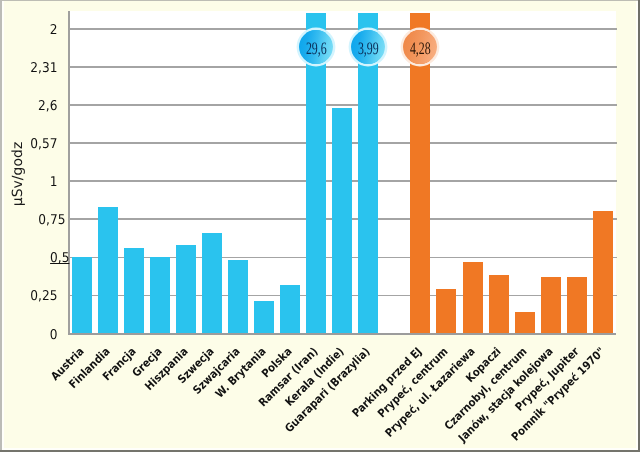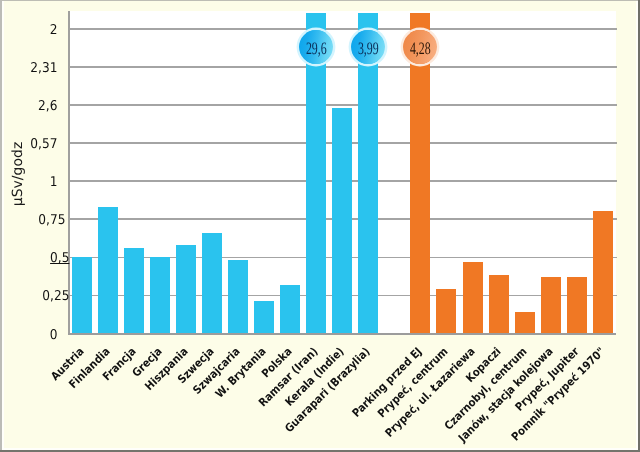--- a/index.html
+++ b/index.html
@@ -63,21 +63,21 @@
       <div class="bar" style="left: 592.869px; top: 211.46px; width: 20px; height: 121.34px; background: rgb(240, 120, 36);"></div>
     </div>
   <div id="ylabels">
       <div class="ylab" style="left: 0px; width: 57.4px; top: 23.9px;">2</div>
       <div class="ylab" style="left: 0px; width: 57.4px; top: 61.975px;">2,31</div>
       <div class="ylab" style="left: 0px; width: 57.4px; top: 100.05px;">2,6</div>
       <div class="ylab" style="left: 0px; width: 57.4px; top: 138.125px;">0,57</div>
       <div class="ylab" style="left: 0px; width: 57.4px; top: 176.2px;">1</div>
       <div class="ylab" style="left: 0px; width: 57.4px; top: 214.275px; margin-left: 8px;">0,75</div>
       <div class="ylab" style="left: 12px; width: 57.4px; top: 252.35px; text-decoration: underline;">0,5</div>
-      <div class="ylab" style="left: 0px; width: 57.4px; top: 290.425px; padding-left: 12px;">0,25</div>
+      <div class="ylab" style="left: 0px; width: 57.4px; top: 290.425px;">0,25</div>
       <div class="ylab" style="left: 0px; width: 57.4px; top: 328.5px;">0</div>
     </div>
   <div id="xlabels">
       <div class="xlab" style="left: -318.369px; width: 400px; text-align: right; top: 342.8px;">Austria</div>
       <div class="xlab" style="left: -292.307px; width: 400px; text-align: right; top: 342.8px;">Finlandia</div>
       <div class="xlab" style="left: -266.245px; width: 400px; text-align: right; top: 342.8px;">Francja</div>
       <div class="xlab" style="left: -240.183px; width: 400px; text-align: right; top: 342.8px;">Grecja</div>
       <div class="xlab" style="left: -214.121px; width: 400px; text-align: right; top: 342.8px;">Hiszpania</div>
       <div class="xlab" style="left: -188.06px; width: 400px; text-align: right; top: 342.8px;">Szwecja</div>
       <div class="xlab" style="left: -161.998px; width: 400px; text-align: right; top: 342.8px;">Szwajcaria</div>

